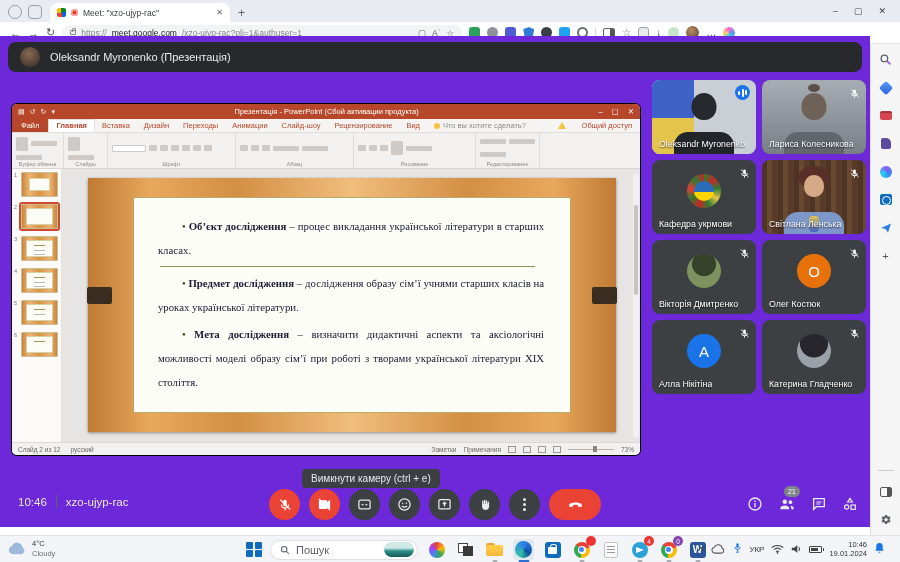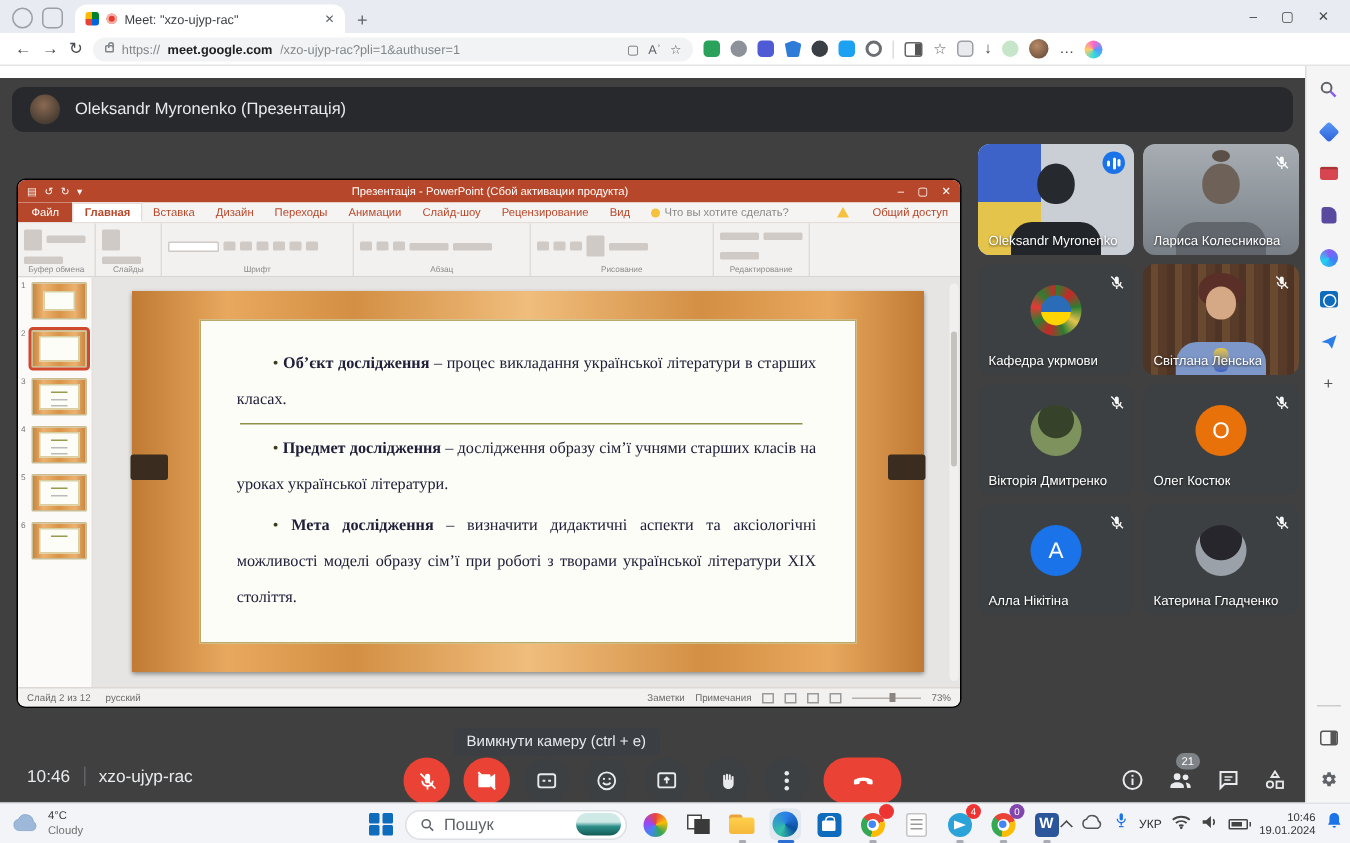--- a/index.html
+++ b/index.html
@@ -19,21 +19,21 @@
   .newtab{font-size:12px;color:#5f6368;margin:0 0 2px 8px}
   .wctrl{margin-left:auto;display:flex;gap:16px;align-items:center;height:100%;padding:0 8px 0 0;font-size:9px;color:#444}
 
   
   .toolbar{position:absolute;left:0;top:22px;width:900px;height:22px;background:#fff;border-bottom:1px solid #e4e4e4;display:flex;align-items:center;gap:7px;padding:0 10px;font-size:11px;color:#5f6368}
   .navb{font-size:11px;color:#474b4f}
   .addr{width:400px;height:16px;background:#f1f3f4;border-radius:8px;display:flex;align-items:center;gap:5px;padding:0 8px;overflow:hidden}
   .lock{width:6px;height:5px;border:1px solid #80868b;border-radius:1px;position:relative;flex:none}
   .lock:before{content:"";position:absolute;left:1px;top:-3px;width:2px;height:3px;border:1px solid #80868b;border-bottom:none;border-radius:2px 2px 0 0}
   .addr .u{font-size:8.5px;white-space:nowrap}
-  .addr .us{color:#80868b}.addr .ud{color:#202124;font-weight:bold}.addr .ur{color:#80868b;flex:1;overflow:hidden;text-overflow:ellipsis}
+  .addr .us{color:#80868b}.addr .ud{color:#202124;font-weight:normal}.addr .ur{color:#80868b;flex:1;overflow:hidden;text-overflow:ellipsis}
   .addr-ic{display:flex;gap:6px;margin-left:auto;color:#5f6368;font-size:8.5px;align-items:center}
   .ext{width:11px;height:11px;border-radius:3px;flex:none}
   .tb-sep{width:1px;height:12px;background:#dadce0}
   .avatar-s{width:13px;height:13px;border-radius:50%;background:radial-gradient(circle at 40% 35%,#b78a67,#5d4333);flex:none}
   .moredots{position:relative;font-size:10px;color:#444}
   .copilot{width:12px;height:12px;border-radius:50%;background:conic-gradient(#f6c, #59f, #3dd, #fc6, #f6c);flex:none}
 
   
   .sidebar{position:absolute;right:0;top:44px;width:30px;height:491px;background:#f5f5f6;border-left:1px solid #ddd;display:flex;flex-direction:column;align-items:center;padding:8px 0;gap:13px}
   .sb{width:15px;height:15px;display:flex;align-items:center;justify-content:center;font-size:11px;color:#555}
@@ -42,21 +42,21 @@
   .sb-game{width:10px;height:11px;background:#5a4a9f;border-radius:2px 5px 2px 2px}
   .sb-ai{width:12px;height:12px;border-radius:50%;background:conic-gradient(#8b5cf6,#3b82f6,#22d3ee,#8b5cf6)}
   .sb-ol{width:12px;height:11px;background:#0f6cbd;border-radius:2px;position:relative}
   .sb-ol:before{content:"";position:absolute;left:2px;top:2px;width:7px;height:7px;border-radius:50%;border:1.5px solid #fff}
   .sb-spacer{flex:1}
   .sb-div{width:16px;height:1px;background:#ccc}
   .sb-panel{width:12px;height:10px;border:1.5px solid #555;border-radius:2px;position:relative}
   .sb-panel:before{content:"";position:absolute;right:0;top:0;bottom:0;width:4px;background:#555}
 
   
-  .meet{position:absolute;left:0;top:52px;width:870px;height:491px;background:#404040;overflow:hidden}
+  .meet{position:absolute;left:0;top:36px;width:870px;height:491px;background:#6d28d9;overflow:hidden}
   .banner{position:absolute;left:8px;top:6px;width:854px;height:30px;background:#28292d;border-radius:8px;display:flex;align-items:center;gap:10px;padding:0 12px}
   .banner .av{width:20px;height:20px;border-radius:50%;background:radial-gradient(circle at 45% 35%,#8a6a52,#2f2a26)}
   .banner .bn{font-size:11px;color:#e8eaed}
 
   
   .ppt{position:absolute;left:12px;top:68px;width:628px;height:351px;background:#fff;border-radius:5px;overflow:hidden;display:flex;flex-direction:column;box-shadow:0 0 0 1px #000}
   .ptitle{height:15px;background:#b7472a;display:flex;align-items:center;color:#fff;padding:0 6px;gap:6px;flex:none}
   .qat{display:flex;gap:5px;font-size:7px;opacity:.95}
   .ptitle .pt{flex:1;text-align:center;font-size:7.5px;white-space:nowrap;overflow:hidden}
   .pctrl{display:flex;gap:9px;font-size:7.5px}
@@ -176,21 +176,21 @@
   .ico-store:before{content:"";position:absolute;left:3.5px;top:5px;width:9px;height:7px;background:#fff;border-radius:1px}
   .ico-store:after{content:"";position:absolute;left:5.5px;top:2px;width:5px;height:4px;border:1.5px solid #fff;border-bottom:none;border-radius:3px 3px 0 0}
   .ico-chrome{width:16px;height:16px;border-radius:50%;background:conic-gradient(from -50deg,#ea4335 0 120deg,#fbbc05 120deg 240deg,#34a853 240deg 360deg);position:relative}
   .ico-chrome:before{content:"";position:absolute;inset:4px;border-radius:50%;background:#fff}
   .ico-chrome:after{content:"";position:absolute;inset:5.5px;border-radius:50%;background:#4285f4}
   .ico-notes{width:14px;height:16px;background:#fdfdfd;border:1px solid #c5c5c5;border-radius:2px;position:relative}
   .ico-notes:before{content:"";position:absolute;left:2px;top:3px;right:2px;height:1.5px;background:#9a9a9a;box-shadow:0 3px 0 #9a9a9a,0 6px 0 #9a9a9a}
   .ico-tg{width:16px;height:16px;border-radius:50%;background:#2ba3d8;position:relative}
   .ico-tg:before{content:"";position:absolute;left:4px;top:5px;border-left:8px solid #fff;border-top:3px solid transparent;border-bottom:3px solid transparent}
   .ico-word{width:16px;height:16px;background:#2b579a;border-radius:3px;color:#fff;font-size:10px;font-weight:bold;display:flex;align-items:center;justify-content:center}
-  .tray{position:absolute;right:5px;top:0;height:26px;display:flex;align-items:center;gap:7px}
+  .tray{position:absolute;right:15px;top:0;height:26px;display:flex;align-items:center;gap:7px}
   .chevup{width:6px;height:6px;border-left:1.5px solid #444;border-top:1.5px solid #444;transform:rotate(45deg);margin-top:3px}
   .lang{font-size:8px;color:#333}
   .battery{width:13px;height:7px;border:1px solid #444;border-radius:1px;position:relative}
   .battery:before{content:"";position:absolute;left:1px;top:1px;bottom:1px;width:7px;background:#444}
   .battery:after{content:"";position:absolute;right:-3px;top:1.5px;width:1.5px;height:3px;background:#444}
   .trayclock{font-size:7.5px;color:#333;text-align:right;line-height:1.25}
 </style>
 </head>
 <body>
 

